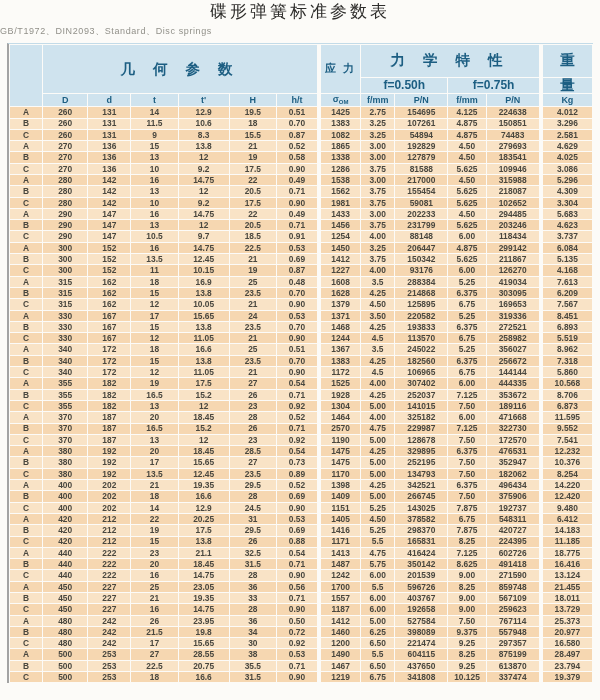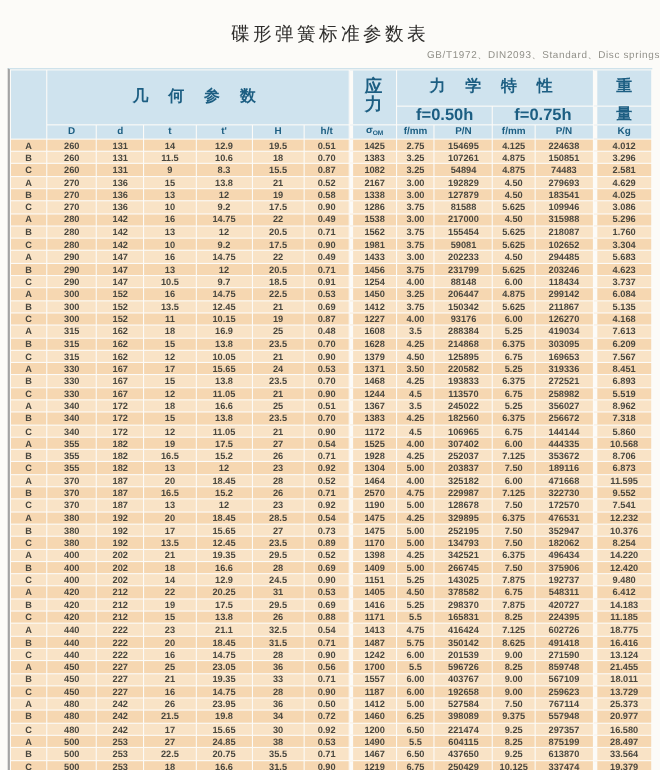--- a/index.html
+++ b/index.html
@@ -4,26 +4,26 @@
 <style>
   html,body{margin:0;padding:0;}
   body{
     width:600px;height:700px;overflow:hidden;
     background:#fcfbf8;
     font-family:"Liberation Sans", sans-serif;
     -webkit-font-smoothing:antialiased;
   }
   .page{position:relative;width:600px;height:700px;}
   .title{
-    text-align:center;padding-top:19px;
+    text-align:center;padding-top:0;
     font-size:17px;letter-spacing:3px;color:#2e2d2b;
     font-family:"DejaVu Serif", serif;font-weight:500;
   }
   .subtitle{
-    text-align:right;font-size:9px;color:#919089;
+    text-align:left;font-size:9px;color:#919089;
     letter-spacing:0.6px;margin-top:2px;
   }
   .tablewrap{width:586px;margin:5px auto 0;}
   table{
     width:586px;table-layout:fixed;
     border-collapse:separate;border-spacing:1px;
     border-left:2px solid #a3a3a3;border-top:1px solid #c3dbe8;
   }
   col.c-series{width:32px;}
   col.c-D{width:44px;} col.c-d{width:42px;}
@@ -31,23 +31,23 @@
   col.c-H{width:46px;} col.c-ht{width:40px;}
   col.c-sg{width:42px;}
   col.c-f1{width:33px;} col.c-p1{width:52px;}
   col.c-f2{width:37px;} col.c-p2{width:52px;}
   col.c-kg{width:52px;}
   thead th{
     background:#cfe3ee;color:#1c5e82;font-weight:700;
     padding:0;line-height:1.05;vertical-align:middle;
   }
   th.gh{font-size:14.5px;letter-spacing:7px;height:32px;}
-  th.gh2{font-size:16px;letter-spacing:2px;height:32px;}
+  th.gh2{font-size:11px;letter-spacing:2px;height:32px;}
   th.wt{font-size:14.5px;}
-  th.sh{font-size:15px;height:15px;font-weight:700;}
+  th.sh{font-size:12px;height:15px;font-weight:700;}
   th.ch{font-size:9px;height:12px;font-weight:700;}
   th.ch .sub{font-size:6px;vertical-align:-2px;}
   tbody td{
     height:10.3px;padding:0;line-height:1;
     font-size:8.4px;font-weight:700;color:#49473f;
     text-align:center;white-space:nowrap;overflow:hidden;
   }
   tbody tr:nth-child(odd) td{background:#f6d7b1;}
   tbody tr:nth-child(even) td{background:#f9e3c6;}
   .gapL{border-left:3px solid #fcfbf8;}
@@ -151,21 +151,21 @@
             <td class="gapL">2.581</td>
           </tr>
           <tr>
             <td>A</td>
             <td>270</td>
             <td>136</td>
             <td>15</td>
             <td>13.8</td>
             <td>21</td>
             <td>0.52</td>
-            <td class="gapL">2167</td>
+            <td class="gapL">1865</td>
             <td>3.00</td>
             <td>192829</td>
             <td>4.50</td>
             <td>279693</td>
             <td class="gapL">4.629</td>
           </tr>
           <tr>
             <td>B</td>
             <td>270</td>
             <td>136</td>
@@ -216,21 +216,21 @@
             <td>142</td>
             <td>13</td>
             <td>12</td>
             <td>20.5</td>
             <td>0.71</td>
             <td class="gapL">1562</td>
             <td>3.75</td>
             <td>155454</td>
             <td>5.625</td>
             <td>218087</td>
-            <td class="gapL">1.760</td>
+            <td class="gapL">4.309</td>
           </tr>
           <tr>
             <td>C</td>
             <td>280</td>
             <td>142</td>
             <td>10</td>
             <td>9.2</td>
             <td>17.5</td>
             <td>0.90</td>
             <td class="gapL">1981</td>
@@ -498,21 +498,21 @@
           <tr>
             <td>C</td>
             <td>355</td>
             <td>182</td>
             <td>13</td>
             <td>12</td>
             <td>23</td>
             <td>0.92</td>
             <td class="gapL">1304</td>
             <td>5.00</td>
-            <td>203837</td>
+            <td>141015</td>
             <td>7.50</td>
             <td>189116</td>
             <td class="gapL">6.873</td>
           </tr>
           <tr>
             <td>A</td>
             <td>370</td>
             <td>187</td>
             <td>20</td>
             <td>18.45</td>
@@ -823,21 +823,21 @@
             <td>221474</td>
             <td>9.25</td>
             <td>297357</td>
             <td class="gapL">16.580</td>
           </tr>
           <tr>
             <td>A</td>
             <td>500</td>
             <td>253</td>
             <td>27</td>
-            <td>24.85</td>
+            <td>28.55</td>
             <td>38</td>
             <td>0.53</td>
             <td class="gapL">1490</td>
             <td>5.5</td>
             <td>604115</td>
             <td>8.25</td>
             <td>875199</td>
             <td class="gapL">28.497</td>
           </tr>
           <tr>
@@ -846,33 +846,33 @@
             <td>253</td>
             <td>22.5</td>
             <td>20.75</td>
             <td>35.5</td>
             <td>0.71</td>
             <td class="gapL">1467</td>
             <td>6.50</td>
             <td>437650</td>
             <td>9.25</td>
             <td>613870</td>
-            <td class="gapL">33.564</td>
+            <td class="gapL">23.794</td>
           </tr>
           <tr>
             <td>C</td>
             <td>500</td>
             <td>253</td>
             <td>18</td>
             <td>16.6</td>
             <td>31.5</td>
             <td>0.90</td>
             <td class="gapL">1219</td>
             <td>6.75</td>
-            <td>250429</td>
+            <td>341808</td>
             <td>10.125</td>
             <td>337474</td>
             <td class="gapL">19.379</td>
           </tr>
         </tbody>
     </table>
   </div>
 </div>
 
 </body></html>

